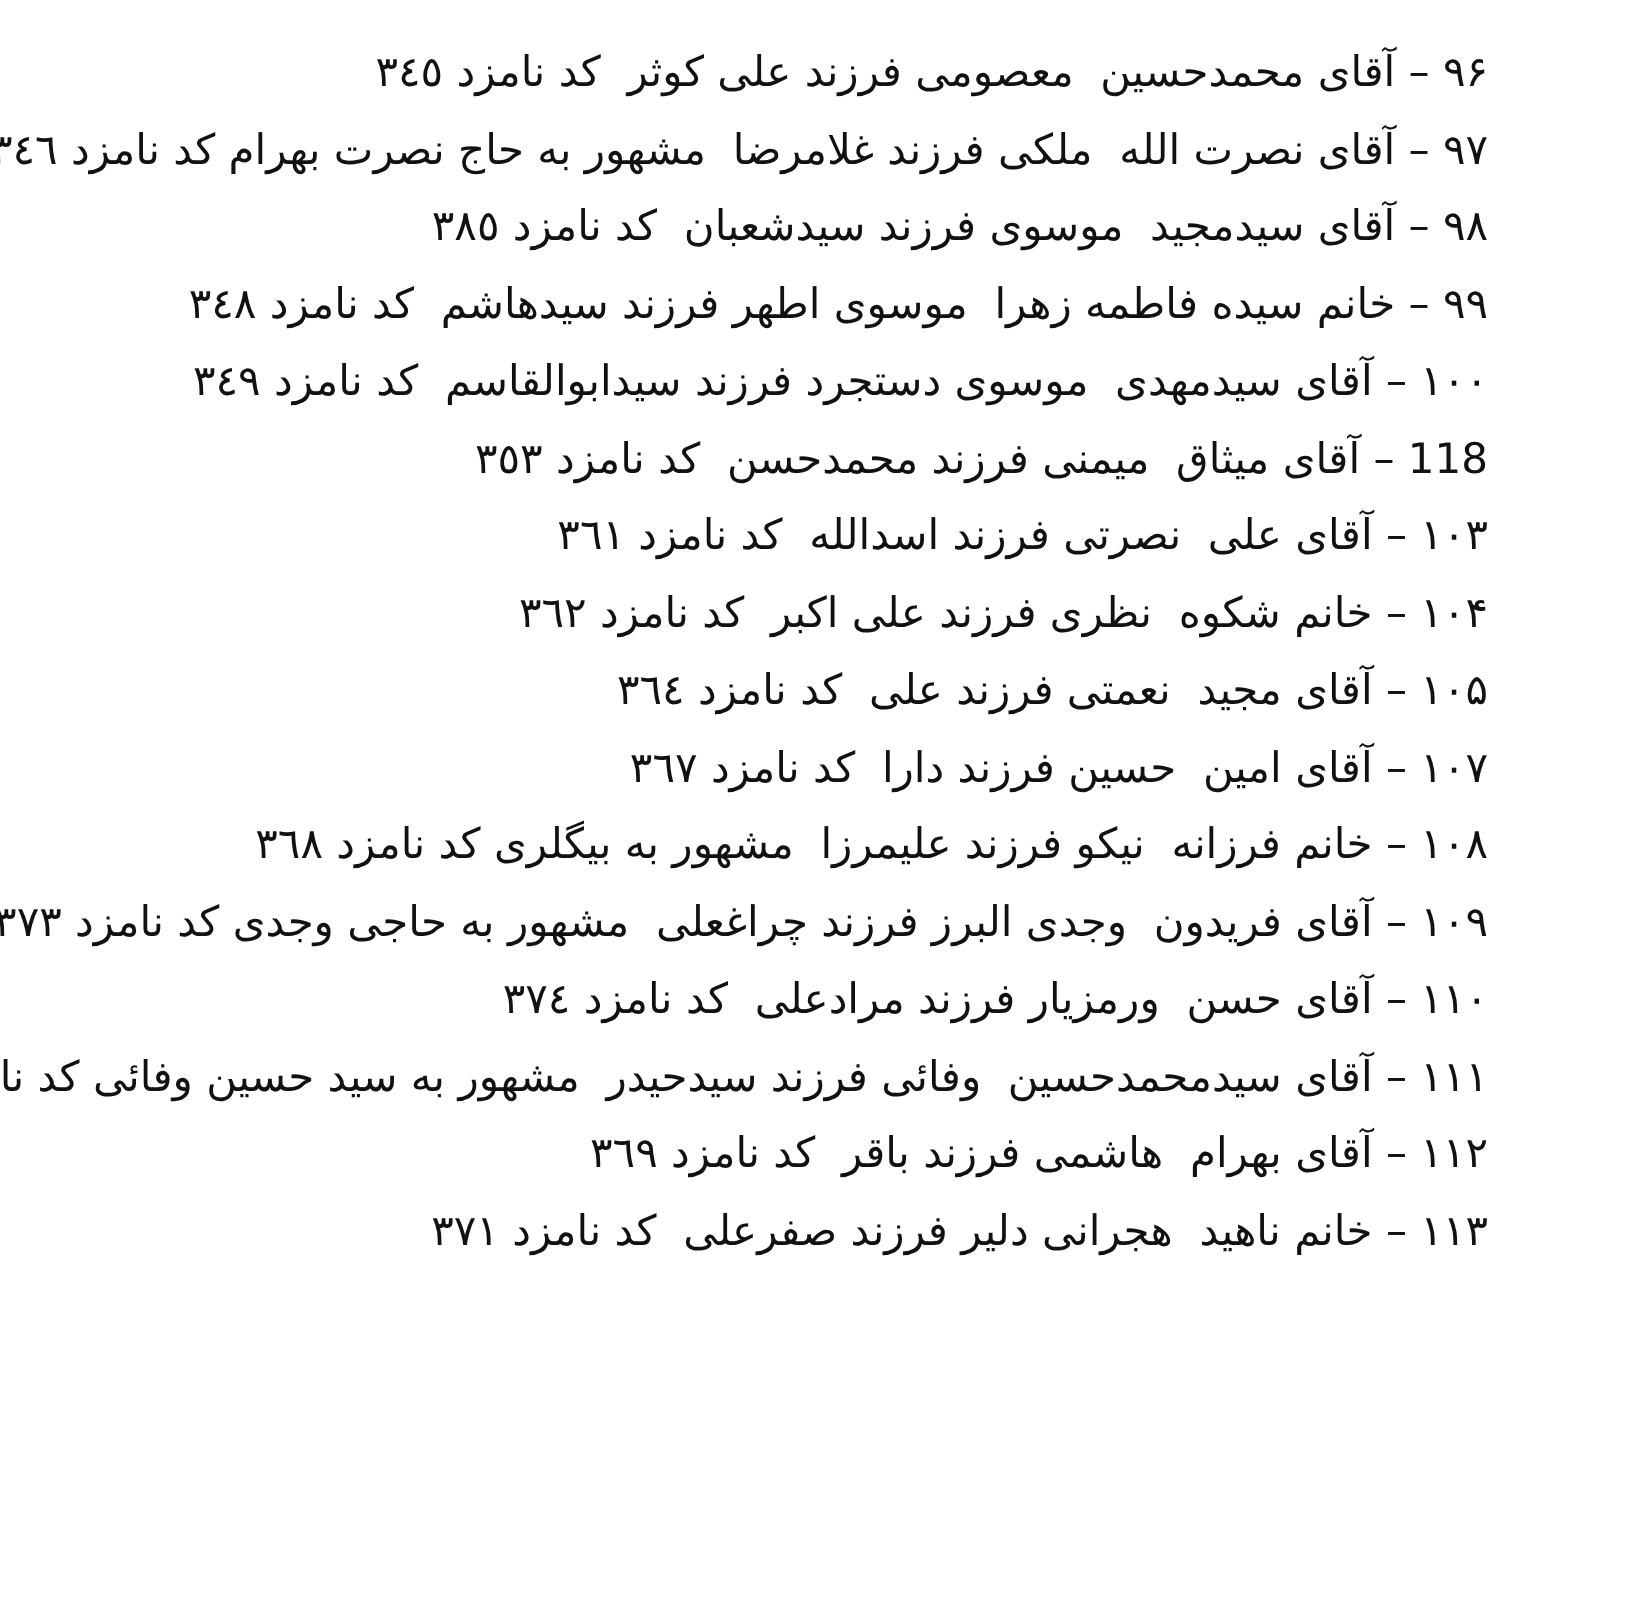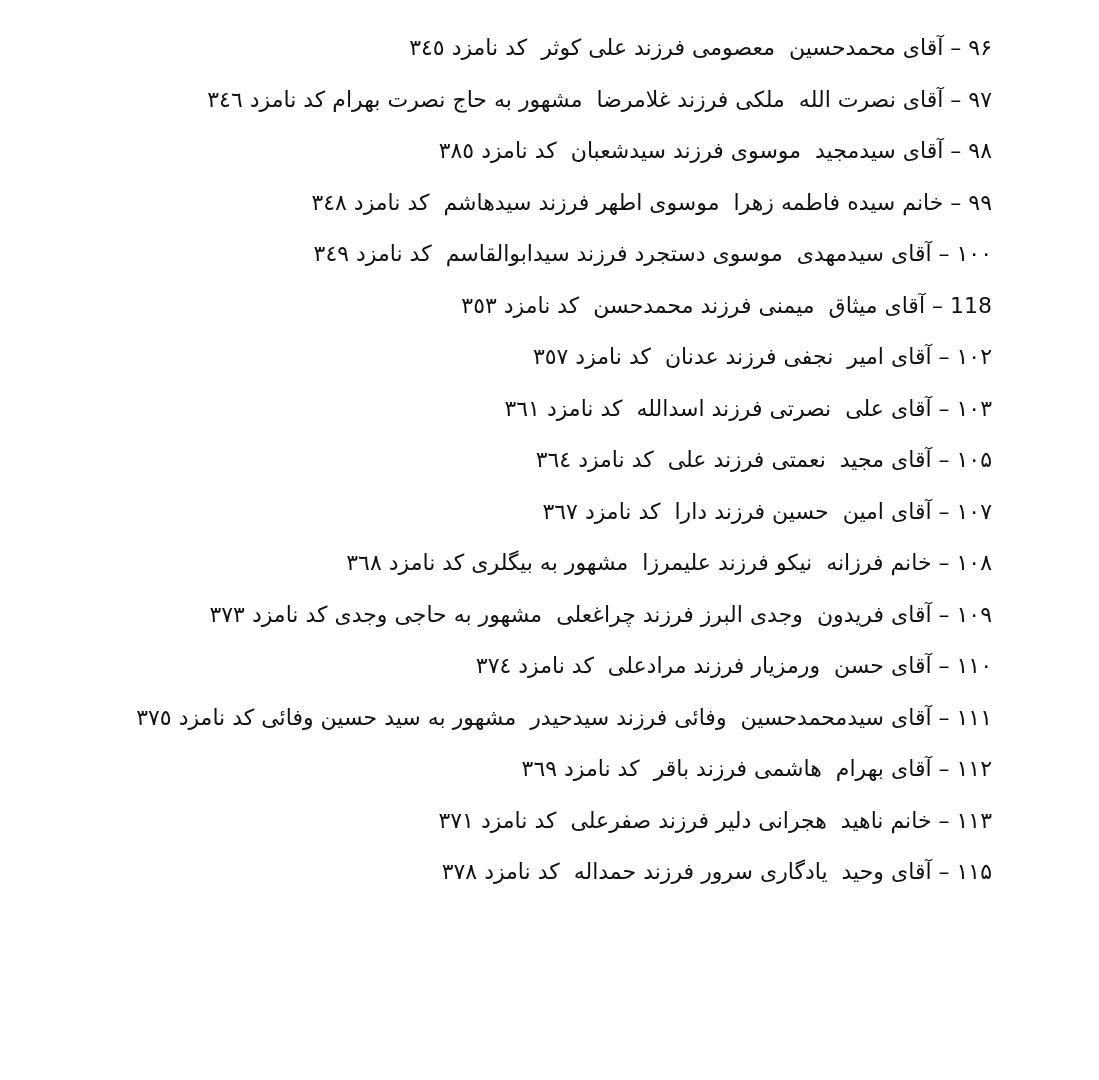--- a/index.html
+++ b/index.html
@@ -19,42 +19,41 @@
       position: absolute;
       top: 30px;
       right: 107px;
       left: 20px;
       direction: rtl;
       text-align: right;
     }
     .entry {
       height: 51.5px;
       line-height: 36px;
-      font-size: 22px;
+      font-size: 28px;
       white-space: nowrap;
       unicode-bidi: plaintext;
     }
     .entry span { white-space: pre; }
     .num { }
     .sep { }
   </style>
 </head>
 <body>
 
 <div class="doc" id="doc">
     <div class="entry"><span class="num">۹۶</span><span class="sep"> – </span><span class="title">آقای</span><span> </span><span class="name">محمدحسین  معصومی</span><span> </span><span class="father">فرزند علی کوثر</span><span>  </span><span class="codelabel">کد نامزد</span><span> </span><span class="code">٣٤٥</span></div>
     <div class="entry"><span class="num">۹۷</span><span class="sep"> – </span><span class="title">آقای</span><span> </span><span class="name">نصرت الله  ملکی</span><span> </span><span class="father">فرزند غلامرضا</span><span>  </span><span class="alias">مشهور به حاج نصرت بهرام</span><span> </span><span class="codelabel">کد نامزد</span><span> </span><span class="code">٣٤٦</span></div>
     <div class="entry"><span class="num">۹۸</span><span class="sep"> – </span><span class="title">آقای</span><span> </span><span class="name">سیدمجید  موسوی</span><span> </span><span class="father">فرزند سیدشعبان</span><span>  </span><span class="codelabel">کد نامزد</span><span> </span><span class="code">٣٨٥</span></div>
     <div class="entry"><span class="num">۹۹</span><span class="sep"> – </span><span class="title">خانم</span><span> </span><span class="name">سیده فاطمه زهرا  موسوی اطهر</span><span> </span><span class="father">فرزند سیدهاشم</span><span>  </span><span class="codelabel">کد نامزد</span><span> </span><span class="code">٣٤٨</span></div>
     <div class="entry"><span class="num">۱۰۰</span><span class="sep"> – </span><span class="title">آقای</span><span> </span><span class="name">سیدمهدی  موسوی دستجرد</span><span> </span><span class="father">فرزند سیدابوالقاسم</span><span>  </span><span class="codelabel">کد نامزد</span><span> </span><span class="code">٣٤٩</span></div>
     <div class="entry"><span class="num">118</span><span class="sep"> – </span><span class="title">آقای</span><span> </span><span class="name">میثاق  میمنی</span><span> </span><span class="father">فرزند محمدحسن</span><span>  </span><span class="codelabel">کد نامزد</span><span> </span><span class="code">٣٥٣</span></div>
-    <div class="entry"><span class="num">۱۰۲</span><span class="sep"> – </span><span class="title">آقای</span><span> </span><span class="name">امیر  نجفی</span><span> </span><span class="father">فرزند عدنان</span><span>  </span><span class="codelabel">کد نامزد</span><span> </span><span class="code">٣٥٧</span></div>
     <div class="entry"><span class="num">۱۰۳</span><span class="sep"> – </span><span class="title">آقای</span><span> </span><span class="name">علی  نصرتی</span><span> </span><span class="father">فرزند اسدالله</span><span>  </span><span class="codelabel">کد نامزد</span><span> </span><span class="code">٣٦١</span></div>
+    <div class="entry"><span class="num">۱۰۴</span><span class="sep"> – </span><span class="title">خانم</span><span> </span><span class="name">شکوه  نظری</span><span> </span><span class="father">فرزند علی اکبر</span><span>  </span><span class="codelabel">کد نامزد</span><span> </span><span class="code">٣٦٢</span></div>
     <div class="entry"><span class="num">۱۰۵</span><span class="sep"> – </span><span class="title">آقای</span><span> </span><span class="name">مجید  نعمتی</span><span> </span><span class="father">فرزند علی</span><span>  </span><span class="codelabel">کد نامزد</span><span> </span><span class="code">٣٦٤</span></div>
     <div class="entry"><span class="num">۱۰۷</span><span class="sep"> – </span><span class="title">آقای</span><span> </span><span class="name">امین  حسین</span><span> </span><span class="father">فرزند دارا</span><span>  </span><span class="codelabel">کد نامزد</span><span> </span><span class="code">٣٦٧</span></div>
     <div class="entry"><span class="num">۱۰۸</span><span class="sep"> – </span><span class="title">خانم</span><span> </span><span class="name">فرزانه  نیکو</span><span> </span><span class="father">فرزند علیمرزا</span><span>  </span><span class="alias">مشهور به بیگلری</span><span> </span><span class="codelabel">کد نامزد</span><span> </span><span class="code">٣٦٨</span></div>
     <div class="entry"><span class="num">۱۰۹</span><span class="sep"> – </span><span class="title">آقای</span><span> </span><span class="name">فریدون  وجدی البرز</span><span> </span><span class="father">فرزند چراغعلی</span><span>  </span><span class="alias">مشهور به حاجی وجدی</span><span> </span><span class="codelabel">کد نامزد</span><span> </span><span class="code">٣٧٣</span></div>
     <div class="entry"><span class="num">۱۱۰</span><span class="sep"> – </span><span class="title">آقای</span><span> </span><span class="name">حسن  ورمزیار</span><span> </span><span class="father">فرزند مرادعلی</span><span>  </span><span class="codelabel">کد نامزد</span><span> </span><span class="code">٣٧٤</span></div>
     <div class="entry"><span class="num">۱۱۱</span><span class="sep"> – </span><span class="title">آقای</span><span> </span><span class="name">سیدمحمدحسین  وفائی</span><span> </span><span class="father">فرزند سیدحیدر</span><span>  </span><span class="alias">مشهور به سید حسین وفائی</span><span> </span><span class="codelabel">کد نامزد</span><span> </span><span class="code">٣٧٥</span></div>
     <div class="entry"><span class="num">۱۱۲</span><span class="sep"> – </span><span class="title">آقای</span><span> </span><span class="name">بهرام  هاشمی</span><span> </span><span class="father">فرزند باقر</span><span>  </span><span class="codelabel">کد نامزد</span><span> </span><span class="code">٣٦٩</span></div>
     <div class="entry"><span class="num">۱۱۳</span><span class="sep"> – </span><span class="title">خانم</span><span> </span><span class="name">ناهید  هجرانی دلیر</span><span> </span><span class="father">فرزند صفرعلی</span><span>  </span><span class="codelabel">کد نامزد</span><span> </span><span class="code">٣٧١</span></div>
-    <div class="entry"><span class="num">۱۱۵</span><span class="sep"> – </span><span class="title">آقای</span><span> </span><span class="name">وحید  یادگاری سرور</span><span> </span><span class="father">فرزند حمداله</span><span>  </span><span class="codelabel">کد نامزد</span><span> </span><span class="code">٣٧٨</span></div>
   </div>
 
 </body></html>

